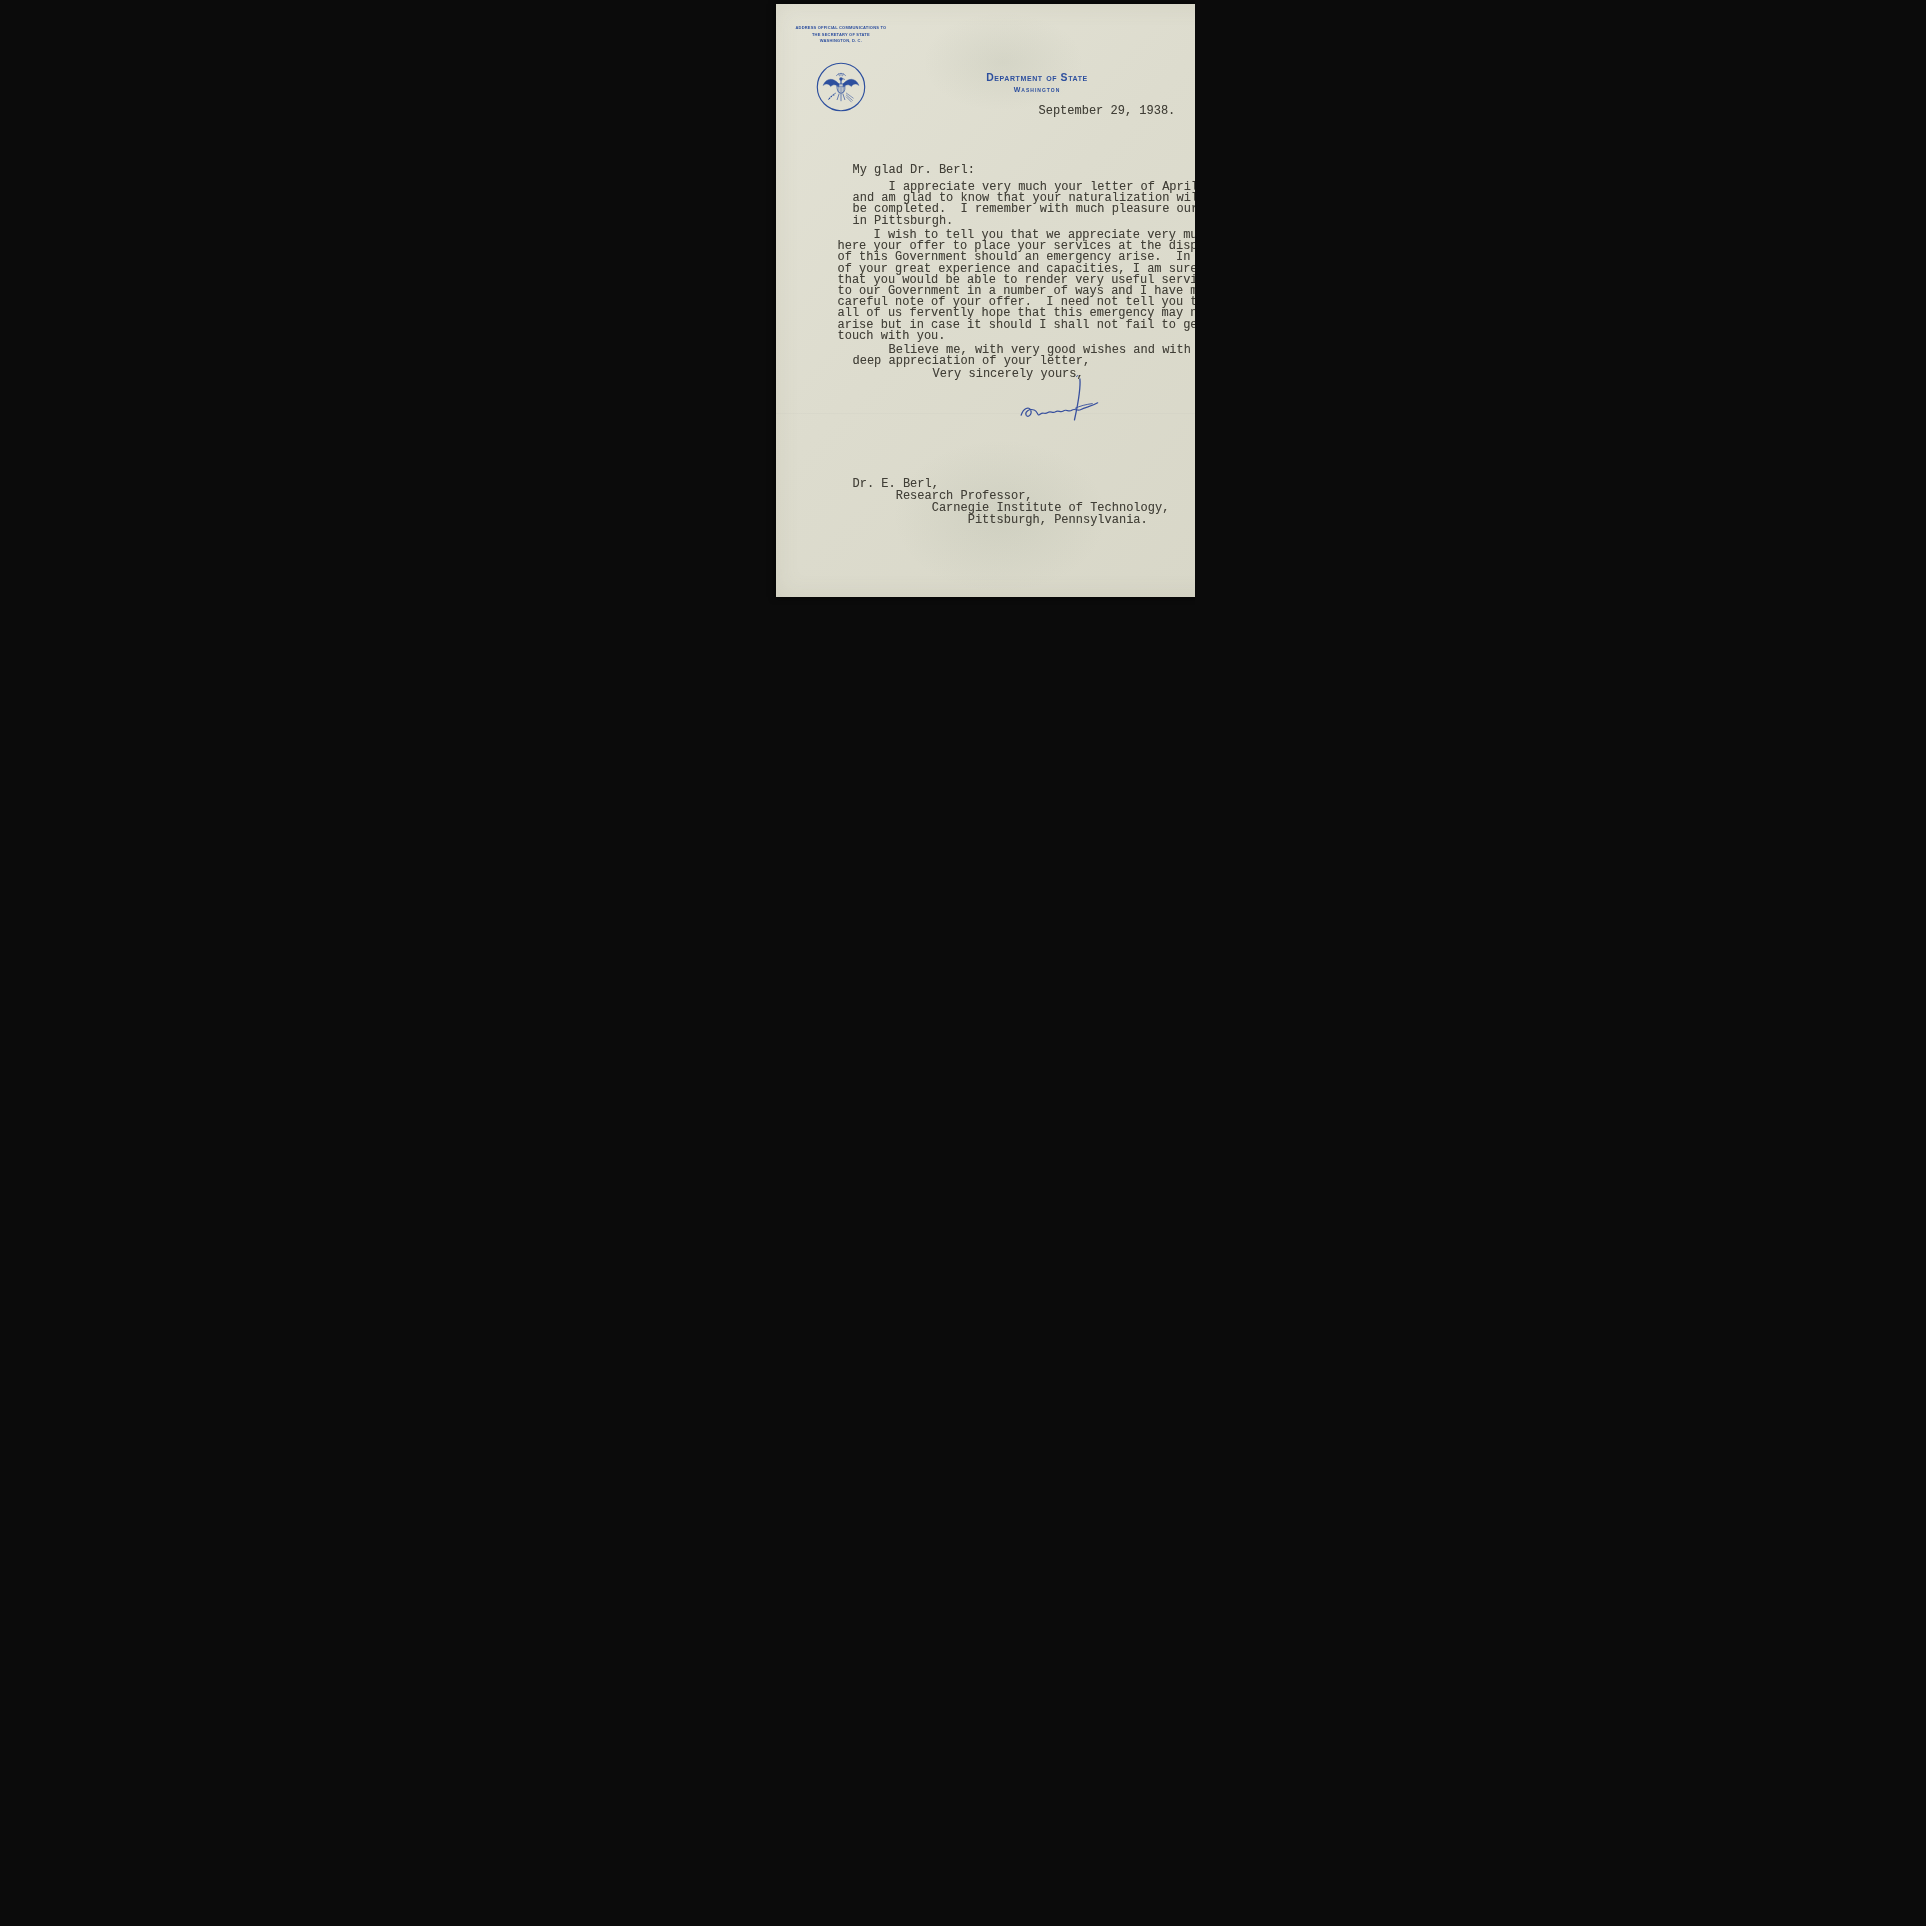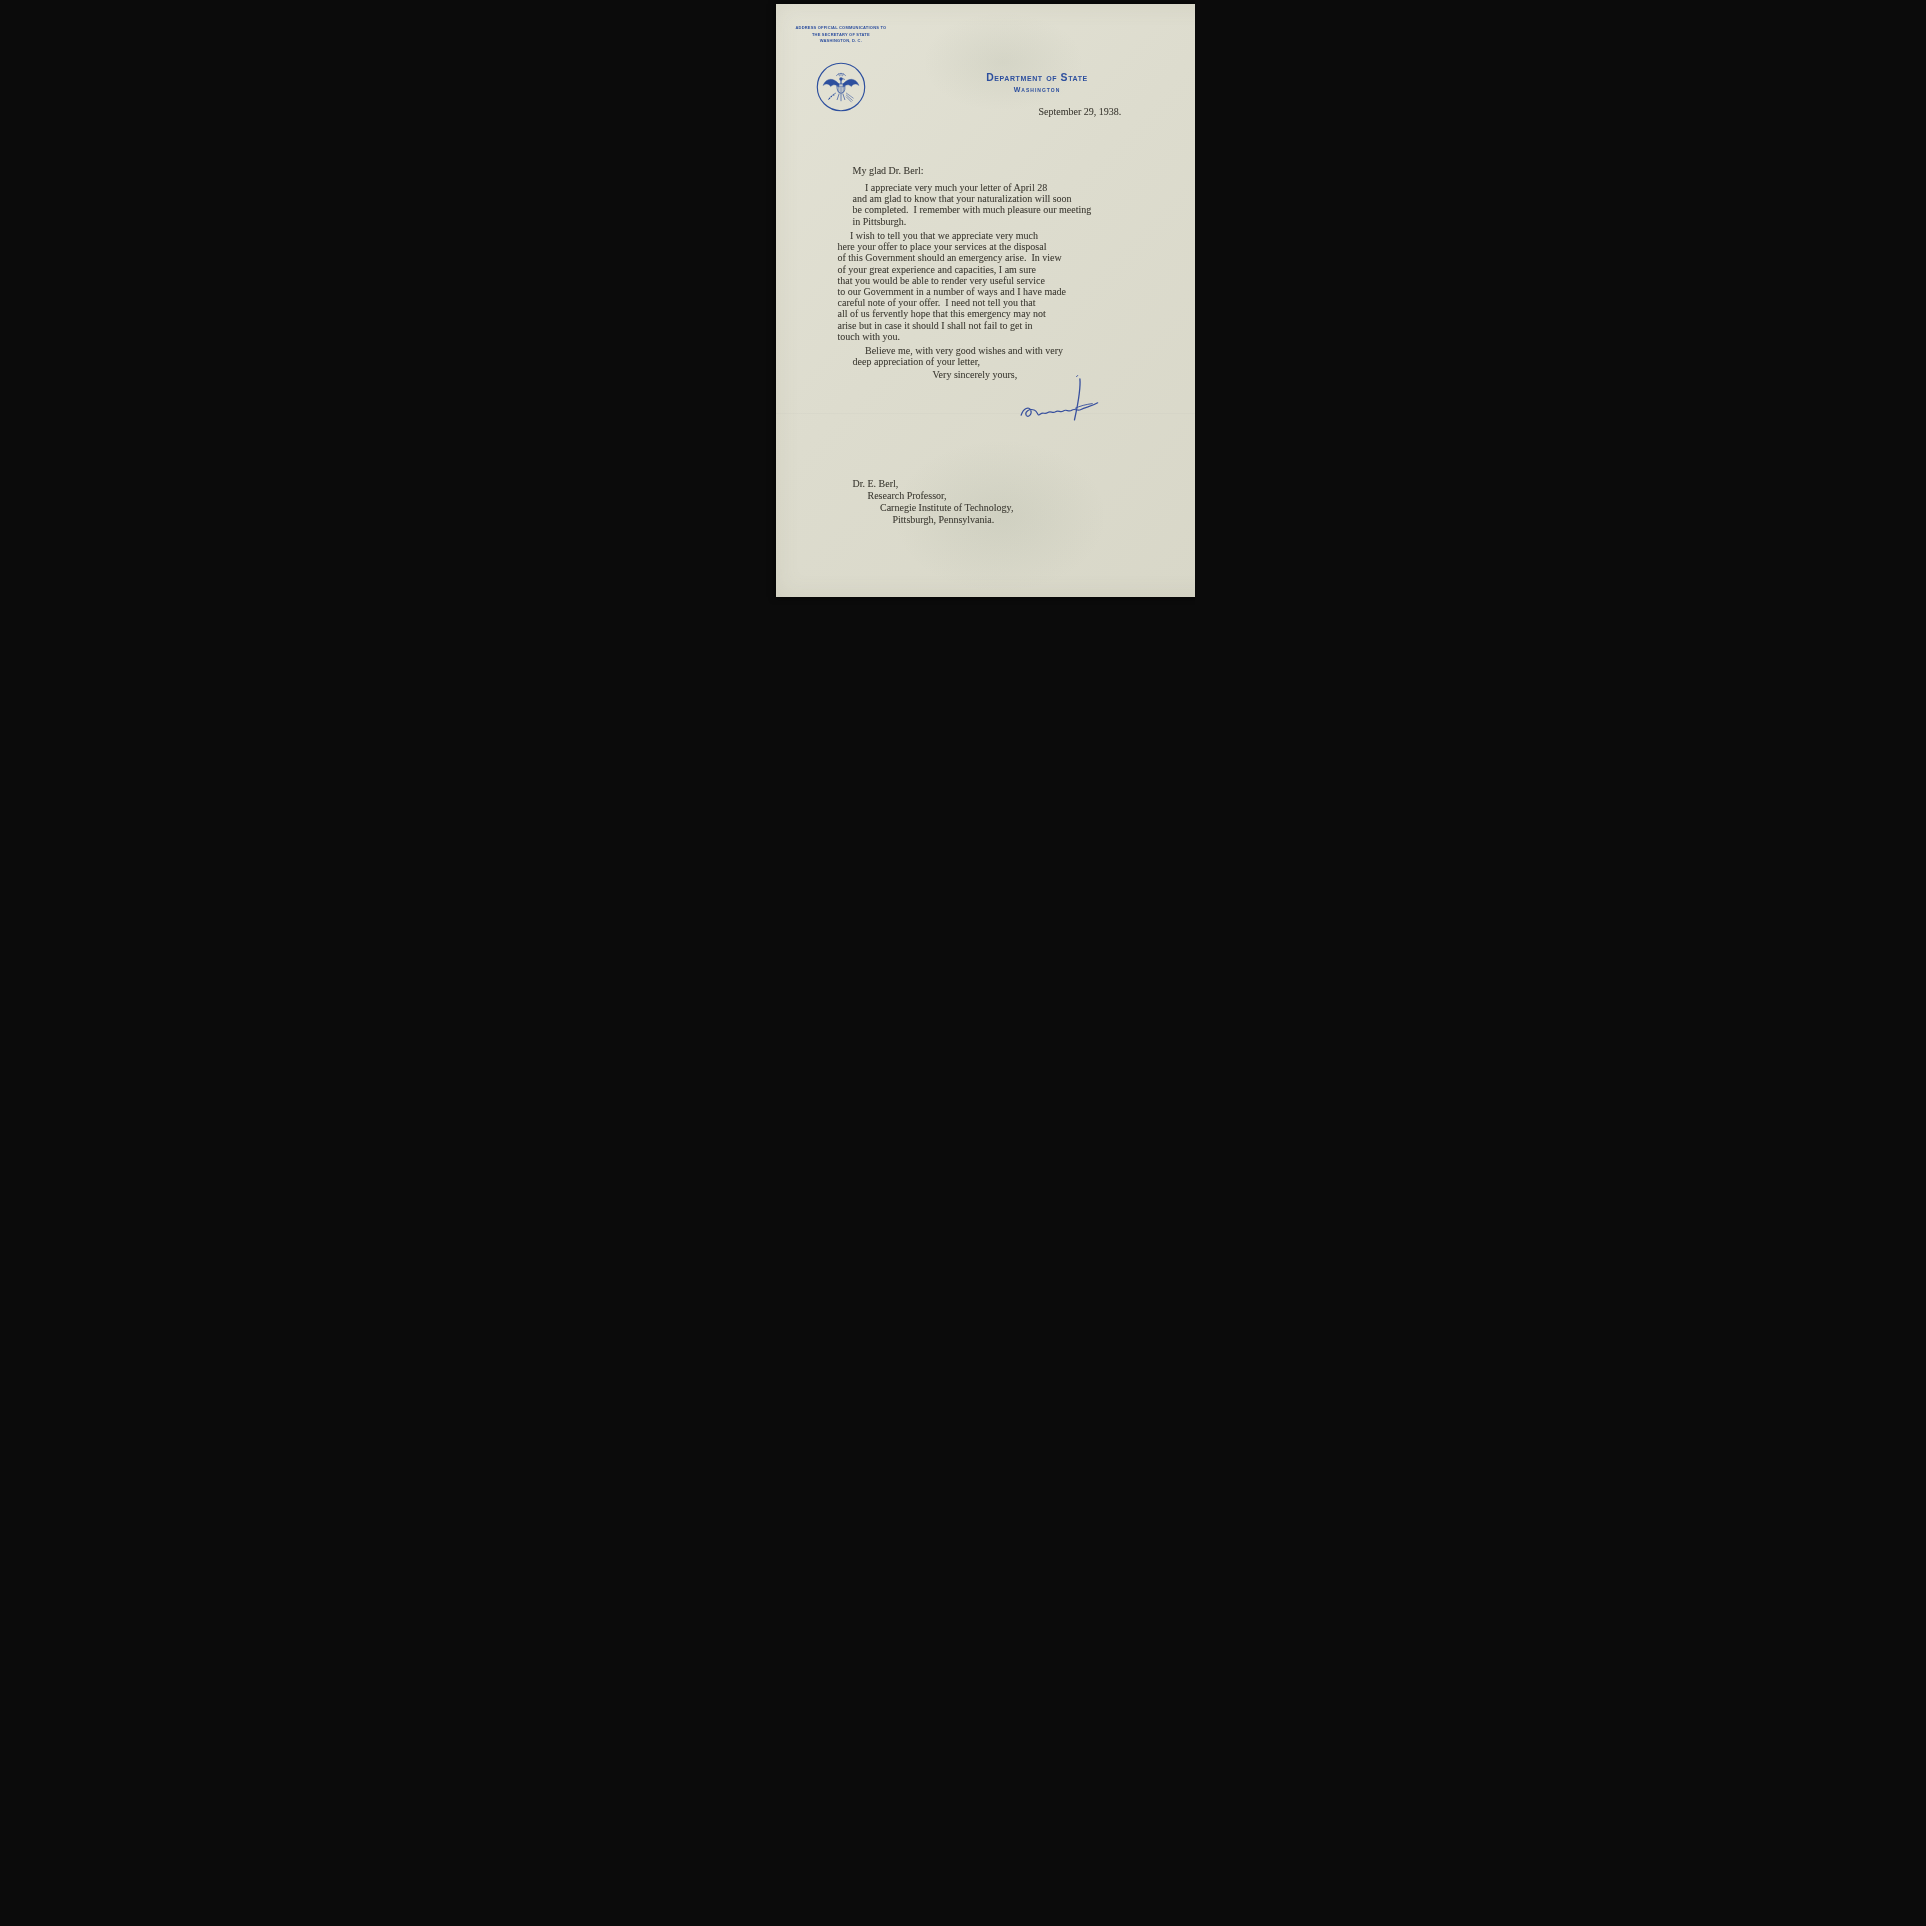--- a/index.html
+++ b/index.html
@@ -79,22 +79,22 @@
     margin-top: 3.5px;
     font-size: 7px;
     font-weight: bold;
     font-variant: small-caps;
     letter-spacing: 1px;
   }
 
   
   .tw {
     position: absolute;
-    font-family: Liberation Serif, serif;
-    font-size: 10px;
+    font-family: Liberation Mono, monospace;
+    font-size: 12px;
     line-height: 11.2px;
     color: #413f37;
     white-space: pre;
     text-shadow: 0 0 0.4px rgba(65,63,55,0.35);
   }
   .date-line      { left: 263px; top: 102px; }
   .salutation     { left: 77px; top: 161px; }
   .para-1         { left: 77px; top: 178px; }
   .para-2         { left: 62px; top: 226px; }
   .para-3         { left: 77px; top: 341px; }

